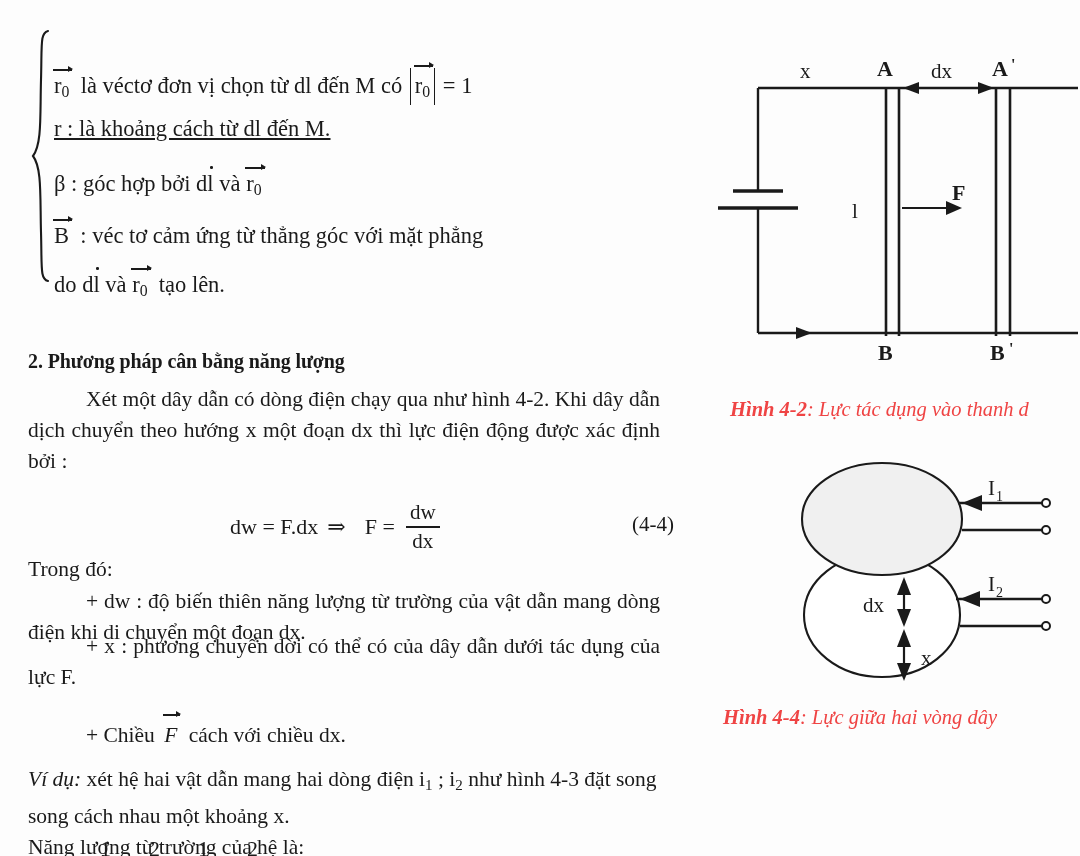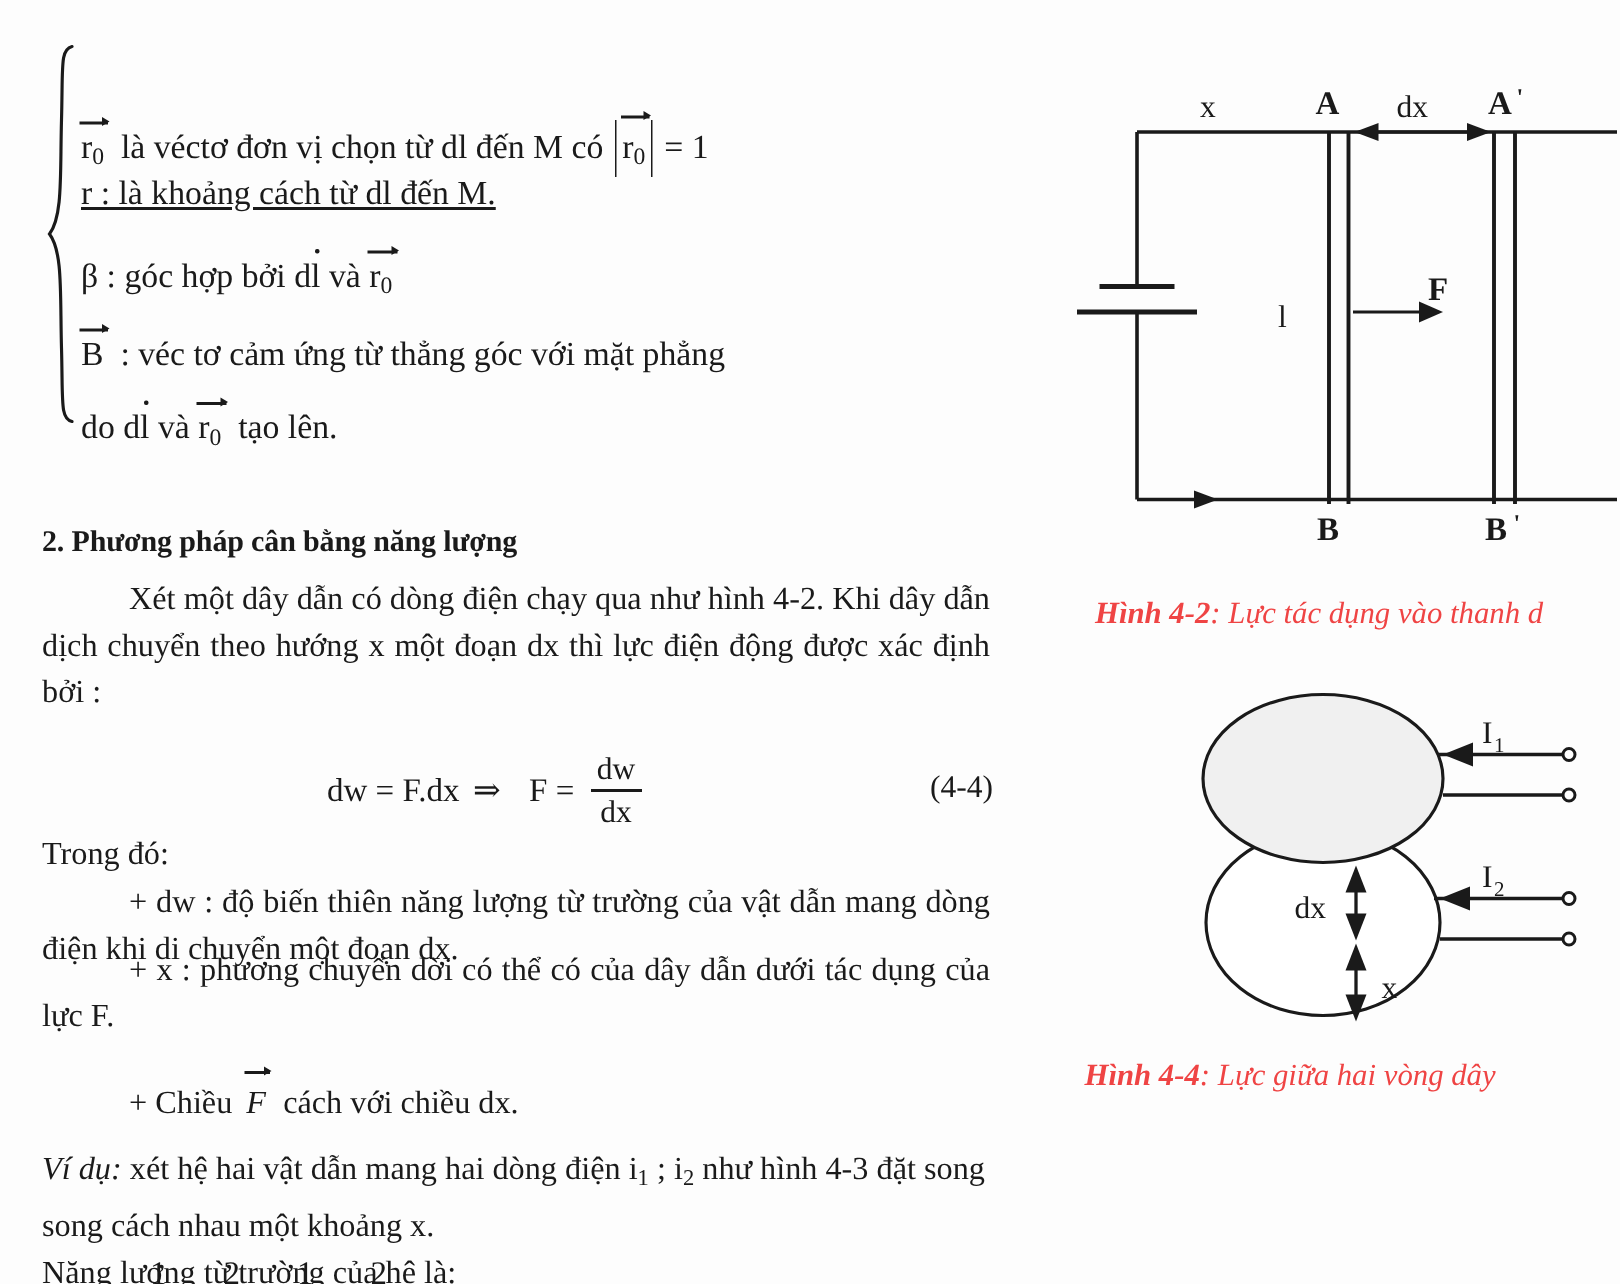--- a/index.html
+++ b/index.html
@@ -100,21 +100,21 @@
     width: 2.6px;
     height: 2.6px;
     border-radius: 50%;
     background: #1a1a1a;
   }
   .absbar {
     display: inline-block;
     border-left: 1.6px solid #1a1a1a;
     border-right: 1.6px solid #1a1a1a;
     padding: 2px 4px 2px 4px;
-    margin: 16px 2px;
+    margin: 4px 2px;
     line-height: 1.35;
   }
 
   
   h2.section-head {
     position: absolute;
     left: 0;
     top: 326px;
     margin: 0;
     font-size: 20px;
@@ -138,21 +138,21 @@
   .p1 { top: 360px; }
   .p2 { top: 530px; }
   .p3 { top: 562px; }
   .p4 { top: 607px; }
   .p5 { top: 695px; }
   .p6 { top: 740px; width: 1040px; }
 
   
   .eq-row {
     position: absolute;
-    left: 0;
+    left: 12px;
     top: 470px;
     width: 638px;
     height: 60px;
     text-decoration: underline;
   }
   .eq-body {
     position: absolute;
     left: 190px;
     top: 6px;
     font-size: 22px;

